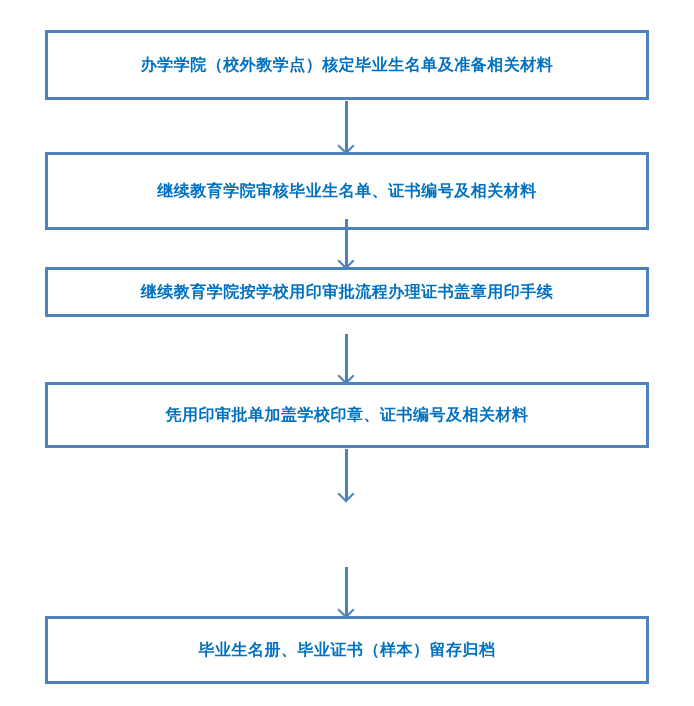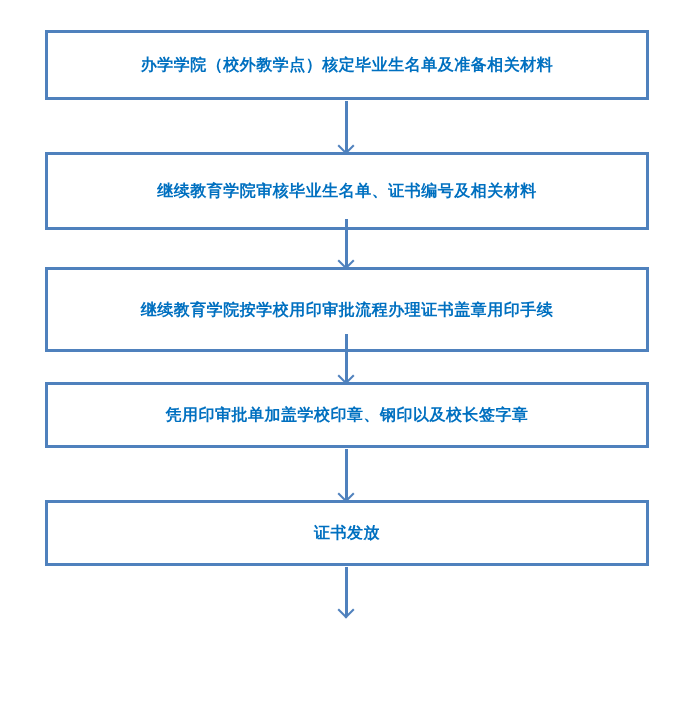--- a/index.html
+++ b/index.html
@@ -65,32 +65,32 @@
   </div>
 
   <div class="arrow" style="top:101px; height:51px;"></div>
 
   <div class="box" style="top:152px; height:78px;">
     <div class="line">继续教育学院审核毕业生名单、证书编号及相关材料</div>
   </div>
 
   <div class="arrow" style="top:219px; height:48px;"></div>
 
-  <div class="box" style="top:267px; height:85px;">
+  <div class="box" style="top:267px; height:50px;">
     <div class="line">继续教育学院按学校用印审批流程办理证书盖章用印手续</div>
   </div>
 
   <div class="arrow" style="top:334px; height:48px;"></div>
 
   <div class="box" style="top:382px; height:66px;">
-    <div class="line">凭用印审批单加盖学校印章、钢印以及校长签字章</div>
+    <div class="line">凭用印审批单加盖学校印章、证书编号及相关材料</div>
   </div>
 
   <div class="arrow" style="top:449px; height:51px;"></div>
 
-  <div class="box" style="top:500px; height:66px;">
-    <div class="line">证书发放</div>
-  </div>
 
   <div class="arrow" style="top:567px; height:49px;"></div>
 
+  <div class="box" style="top:616px; height:68px;">
+    <div class="line">毕业生名册、毕业证书（样本）留存归档</div>
+  </div>
 
 </div>
 
 </body></html>

